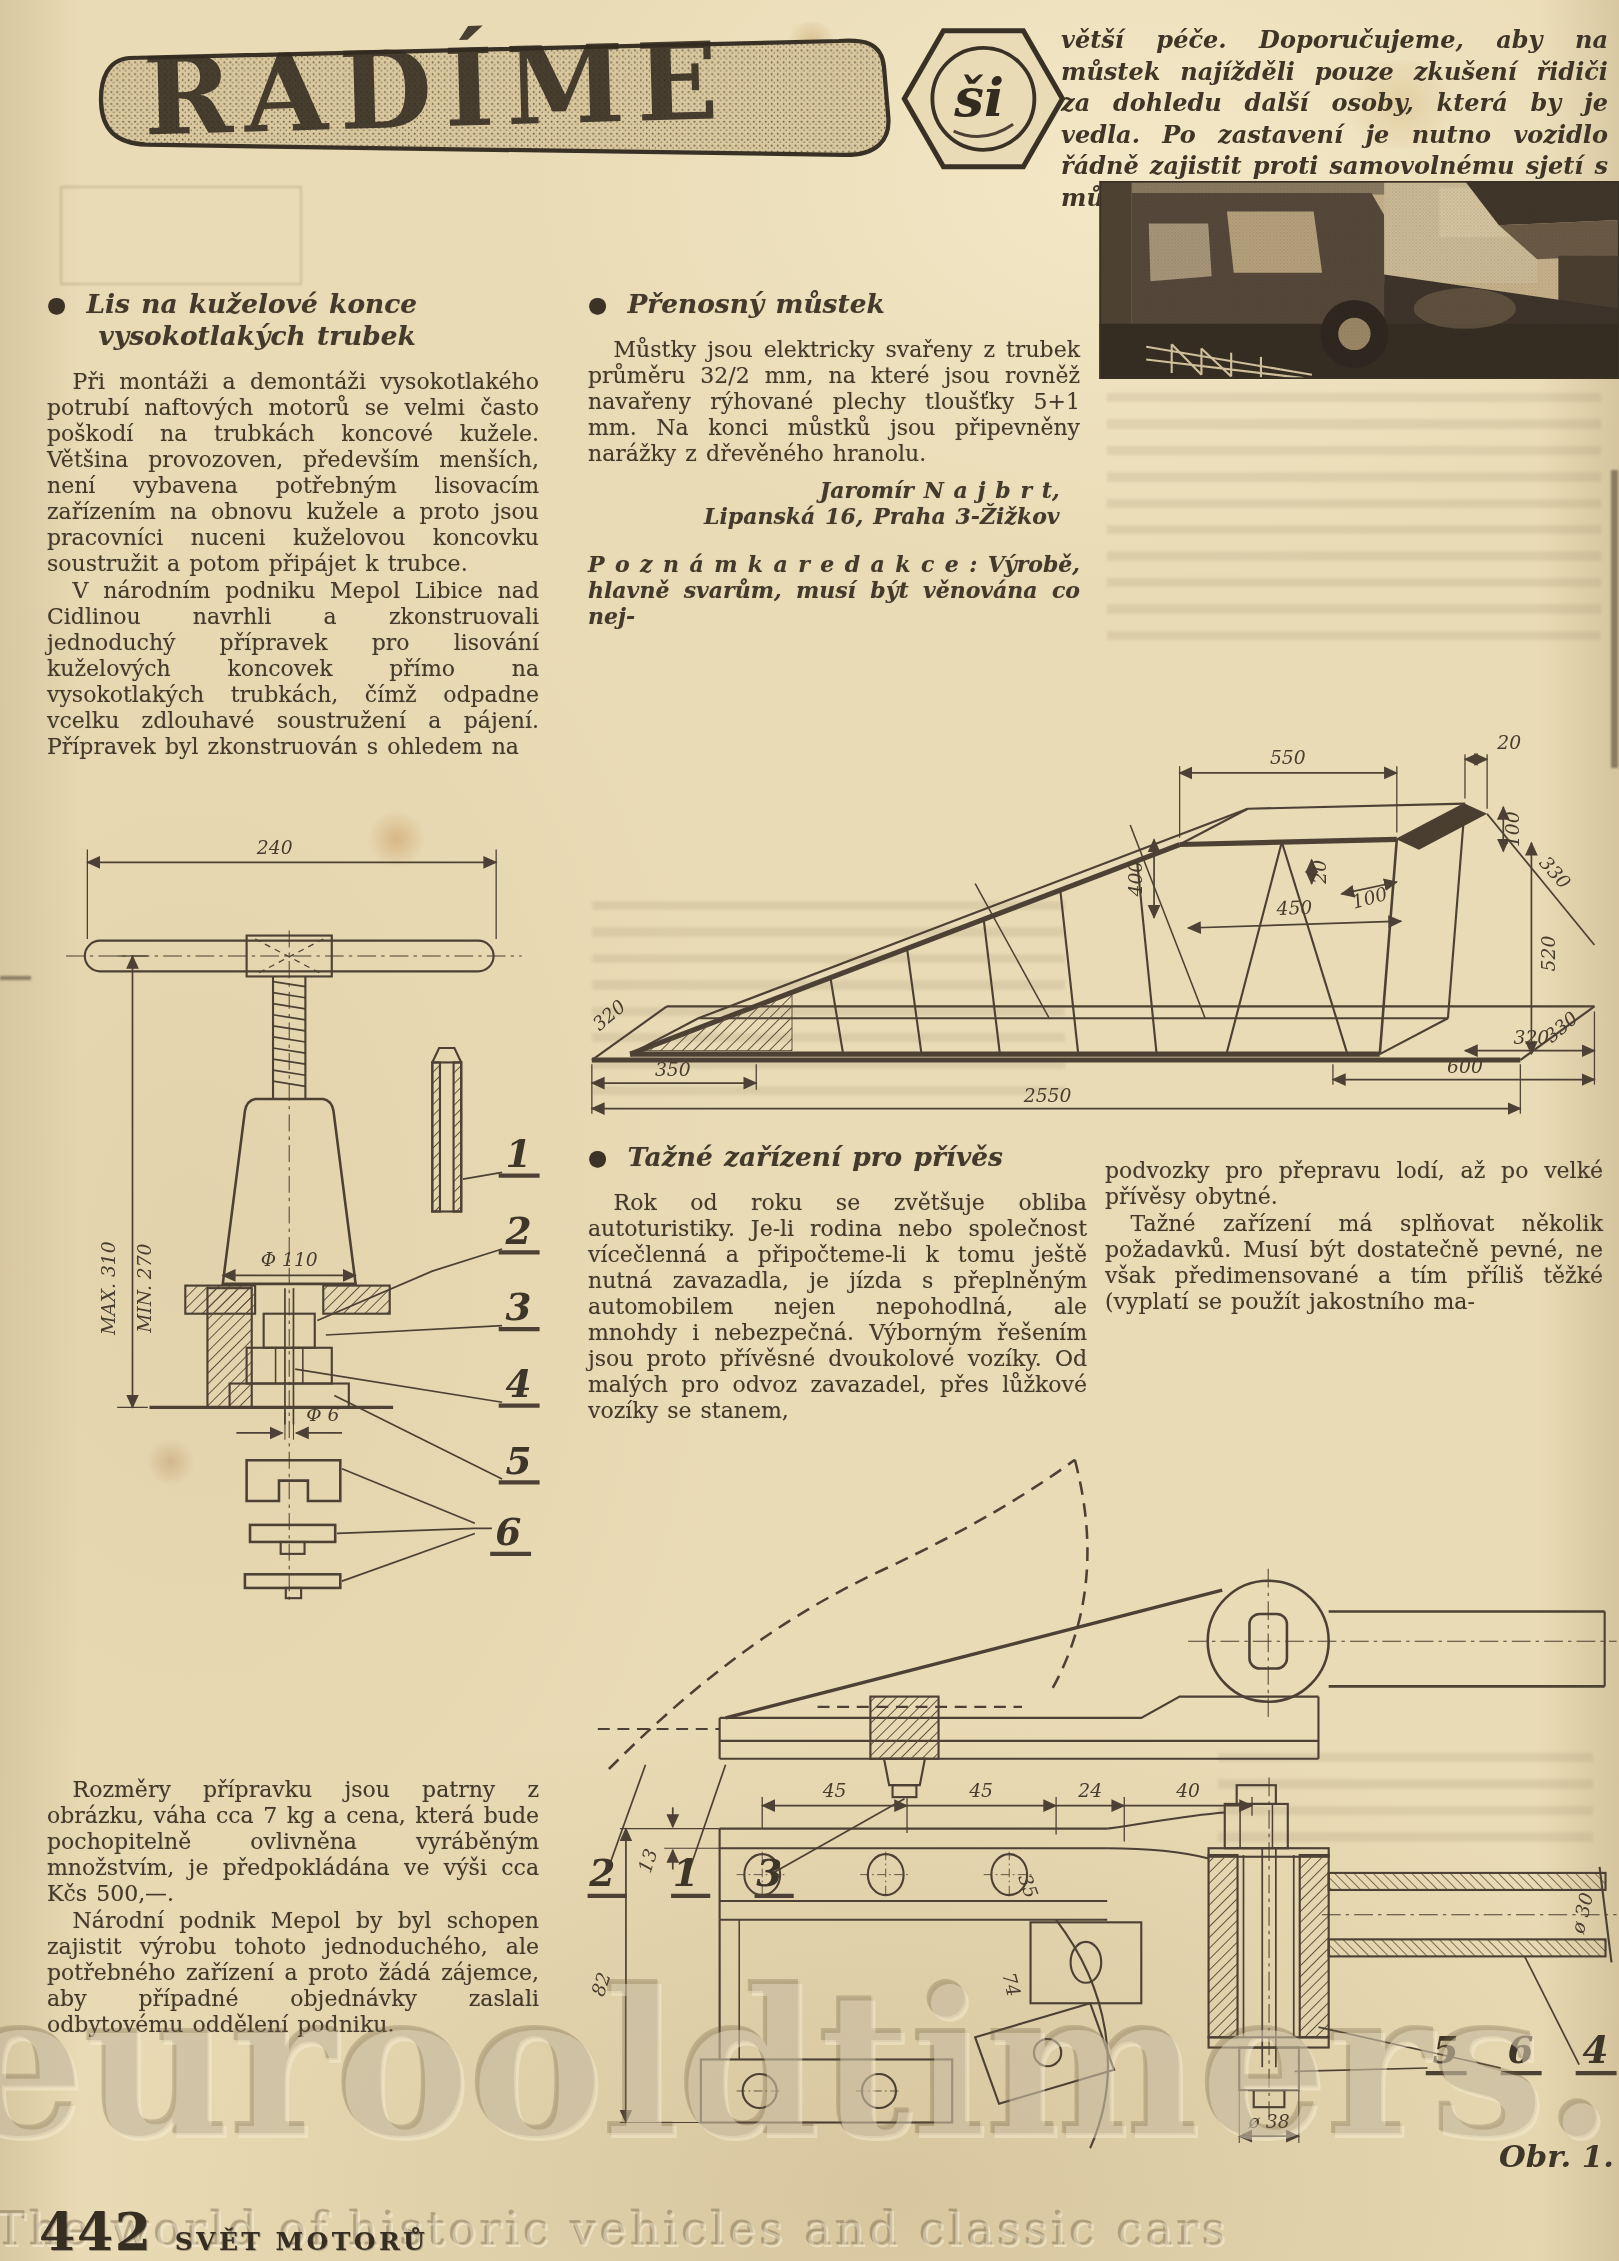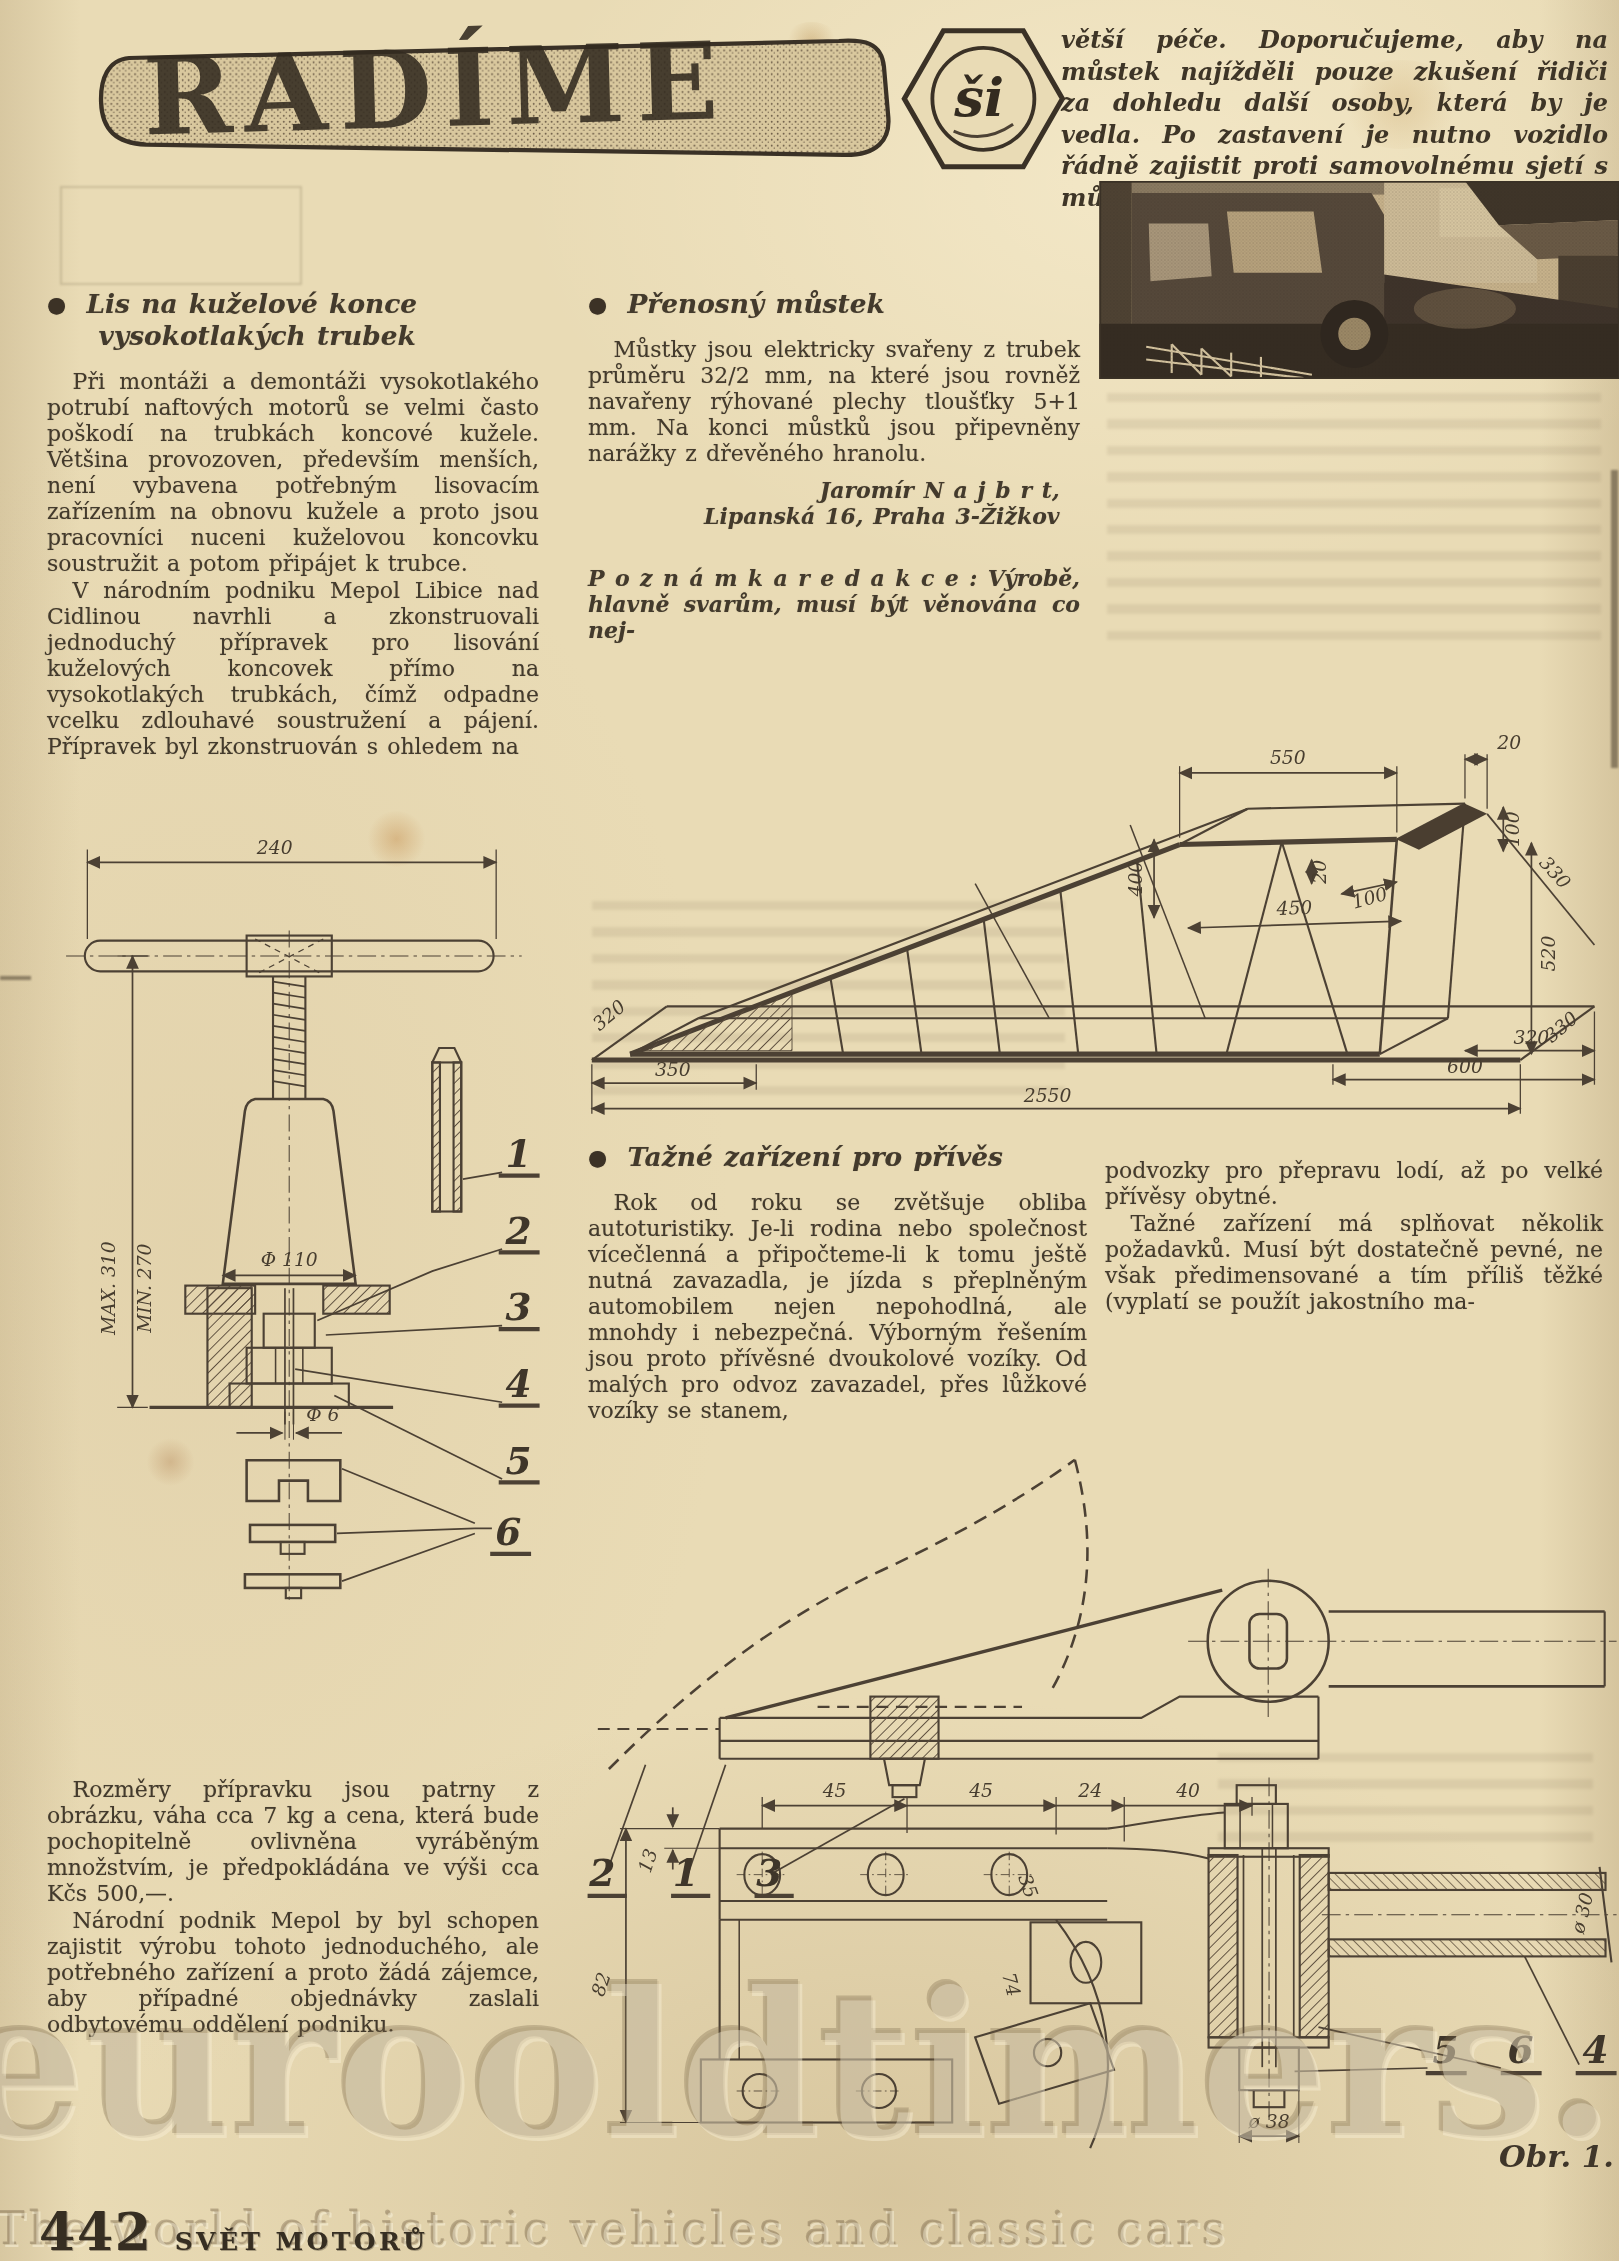--- a/index.html
+++ b/index.html
@@ -20,21 +20,21 @@
   .coltext{position:absolute;font-size:22px;line-height:26px;text-align:justify;word-spacing:2.1px;
            color:#433a2c;text-shadow:0 0 0.9px rgba(67,58,44,.35);}
   .para{margin:0 0 0 0;text-indent:25.6px;}
   .para + .para{margin-top:0.9px;}
   .noindent{text-indent:0;}
   .art-head{display:grid;grid-template-columns:31px 1fr;column-gap:8.5px;align-items:start;
             font-style:italic;font-weight:bold;font-size:26.4px;line-height:32px;margin-bottom:17px;}
   .bullet{font-style:normal;font-size:22px;line-height:32px;color:#3c3226;}
   .t2{padding-left:12px;}
   .sigblock{text-align:right;font-style:italic;font-weight:bold;padding-right:20.4px;margin-top:10.2px;}
-  .ednote{font-style:italic;font-weight:bold;margin-top:36px;}
+  .ednote{font-style:italic;font-weight:bold;margin-top:22px;}
   .intro{position:absolute;left:1061px;top:24px;width:547px;
          font-style:italic;font-weight:bold;font-size:24px;line-height:31.5px;
          text-align:justify;word-spacing:2.6px;color:#3e3527;}
   .figcap{position:absolute;font-style:italic;font-weight:bold;font-size:22px;line-height:29px;
           text-align:justify;text-align-last:center;word-spacing:1.7px;color:#3e3527;}
 
   .wm-big{position:absolute;left:-44px;top:1944px;width:1789px;pointer-events:none;
           font-family:"DejaVu Serif",serif;font-size:203px;font-weight:bold;letter-spacing:-1.7px;
           color:rgba(128,108,78,0.10);
           text-shadow:2.6px 2.6px 0 rgba(248,240,216,0.45), -1.7px -1.7px 0 rgba(108,90,62,0.28);}

